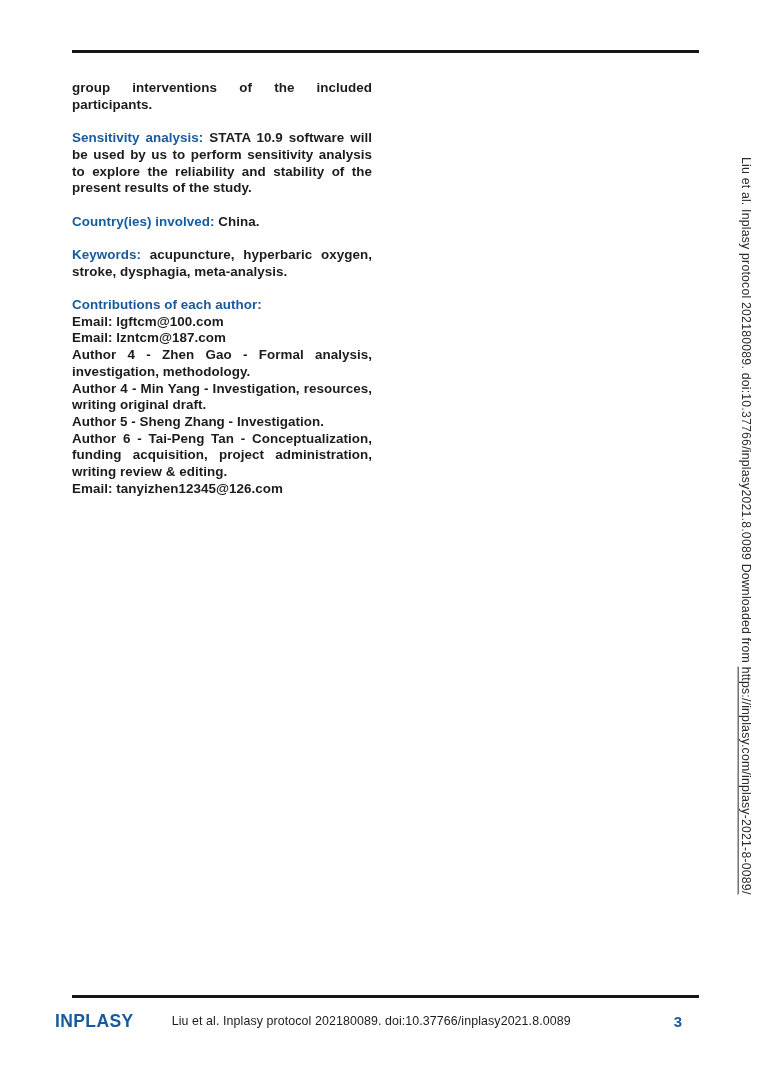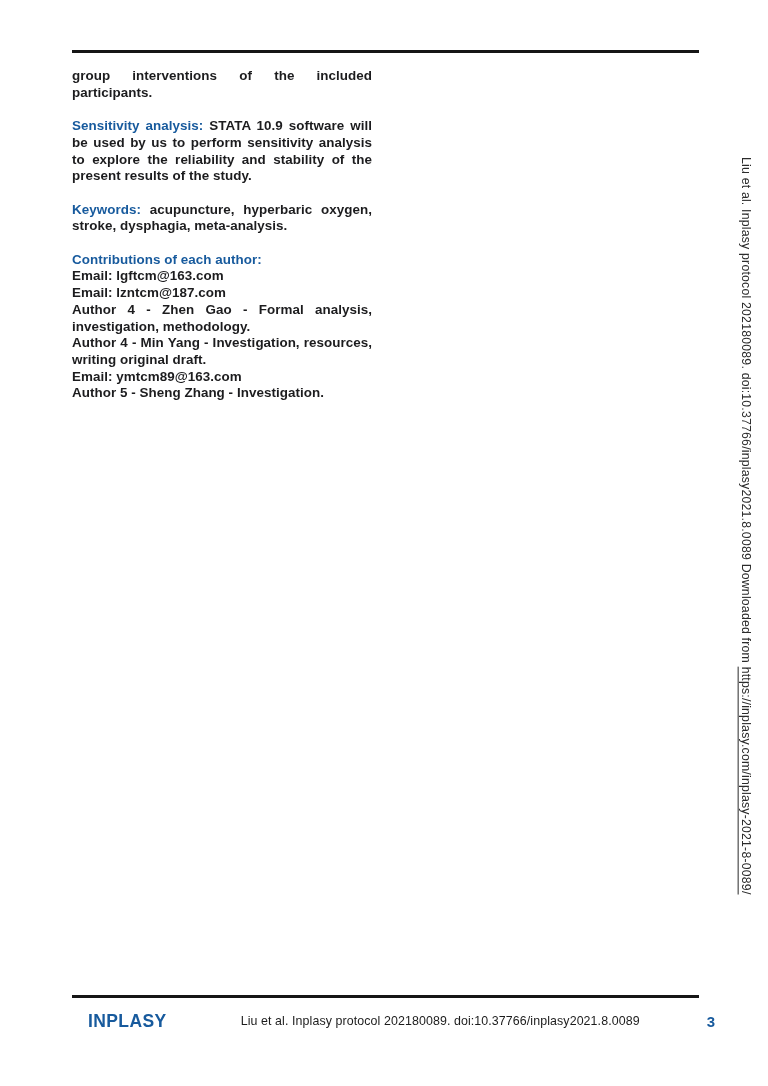--- a/index.html
+++ b/index.html
@@ -35,21 +35,21 @@
     font-size: 13.4px;
     line-height: 16.7px;
     font-weight: 700;
     letter-spacing: 0.05px;
   }
   #body-column p {
     margin: 16.7px 0 0 0;
     text-align: justify;
     text-align-last: left;
   }
-  #body-column p.first { margin-top: 0; }
+  #body-column p.first { margin-top: 12px; }
   .section-label { color: var(--accent, #175a9d); }
   .author-line {
     text-align: justify;
     text-align-last: left;
   }
   .email-line { text-align: left; }
   #contributions-block { margin-top: 16.7px; }
 
   
   #sidebar-citation {
@@ -66,27 +66,26 @@
     white-space: nowrap;
   }
   #sidebar-citation-link {
     text-decoration: underline;
     color: #2b2b2b;
   }
 
   
   #footer-row {
     position: absolute;
-    left: 88px;
+    left: 55px;
     top: 1007px;
     width: 627px;
     height: 28px;
     display: flex;
     align-items: center;
-    gap: 36px;
   }
   #footer-logo {
     color: var(--accent, #175a9d);
     font-size: 17.5px;
     font-weight: 700;
     letter-spacing: 0.4px;
   }
   #footer-citation {
     margin-left: 38px;
     font-size: 12.4px;
@@ -112,44 +111,51 @@
 
     <p class="first">
       <span>group interventions of the included participants.</span>
     </p>
 
     <p>
       <span class="section-label">Sensitivity analysis:</span>
       <span>STATA 10.9 software will be used by us to perform sensitivity analysis to explore the reliability and stability of the present results of the study.</span>
     </p>
 
+    <p>
+      <span class="section-label">Country(ies) involved:</span>
+      <span>China.</span>
+    </p>
 
     <p>
       <span class="section-label">Keywords:</span>
       <span>acupuncture, hyperbaric oxygen, stroke, dysphagia, meta-analysis.</span>
     </p>
 
     <div id="contributions-block">
       <div class="section-label">Contributions of each author:</div>
 
       <div>
-        <div class="email-line">Email: lgftcm@163.com</div>
+        <div class="email-line">Email: lgftcm@100.com</div>
       </div>
       <div>
         <div class="email-line">Email: lzntcm@187.com</div>
       </div>
       <div>
         <div class="author-line">Author 4 - Zhen Gao - Formal analysis, investigation, methodology.</div>
       </div>
       <div>
         <div class="author-line">Author 4 - Min Yang - Investigation, resources, writing original draft.</div>
-        <div class="email-line">Email: ymtcm89@163.com</div>
       </div>
       <div>
         <div class="author-line">Author 5 - Sheng Zhang - Investigation.</div>
+      </div>
+      <div>
+        <div class="author-line">Author 6 - Tai-Peng Tan - Conceptualization, funding acquisition, project administration, writing review &amp; editing.</div>
+        <div class="email-line">Email: tanyizhen12345@126.com</div>
       </div>
     </div>
 
   </div>
 
   <div id="sidebar-citation"><span>Liu et al. Inplasy protocol 202180089. doi:10.37766/inplasy2021.8.0089 Downloaded from </span><span id="sidebar-citation-link">https://inplasy.com/inplasy-2021-8-0089/</span></div>
 
   <div id="bottom-rule" class="rule"></div>
 
   <div id="footer-row">

